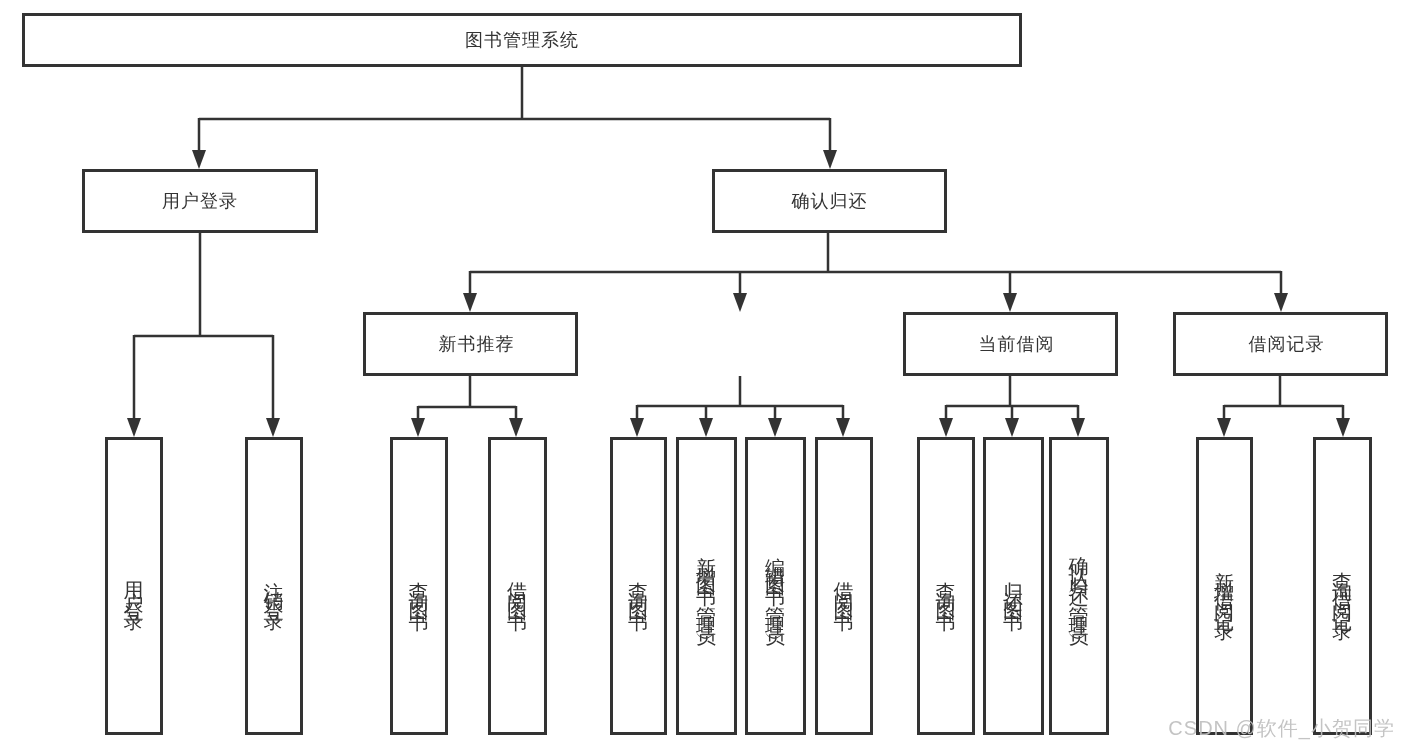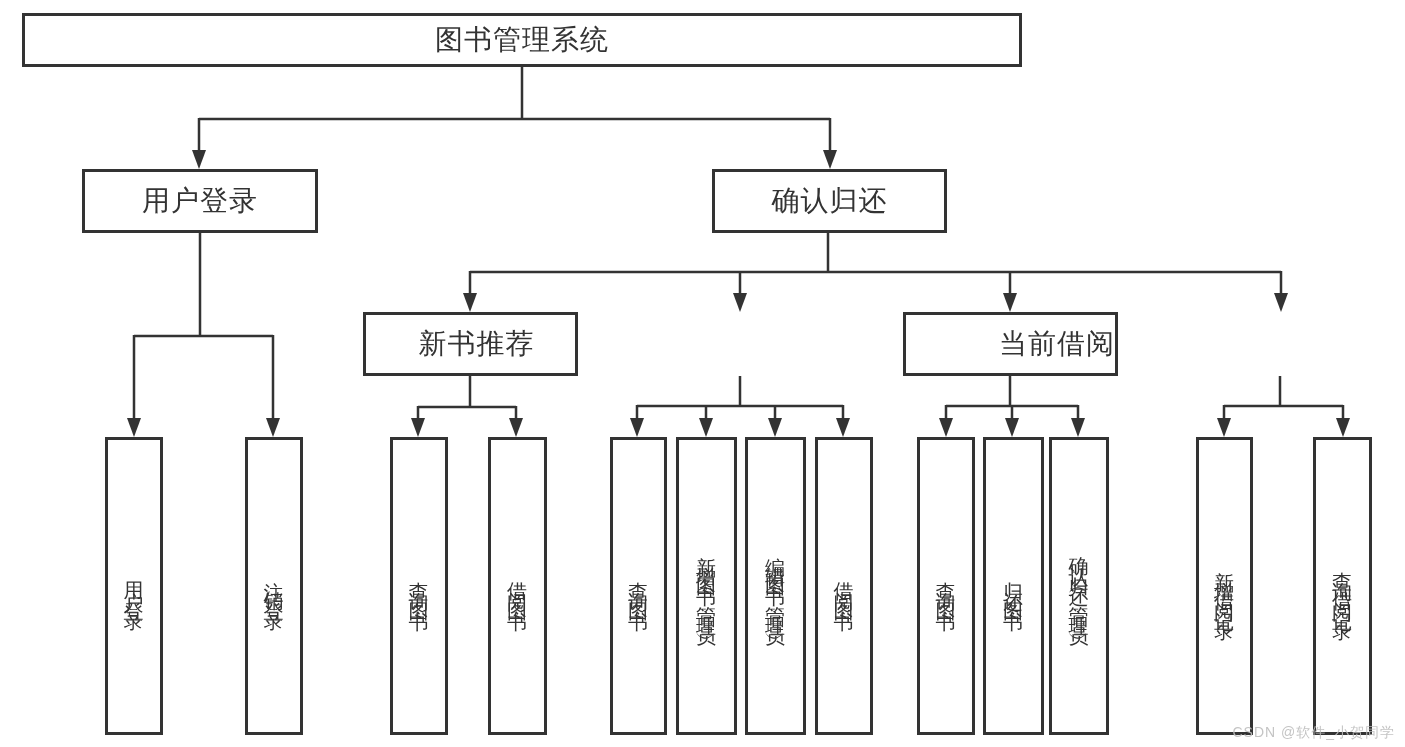--- a/index.html
+++ b/index.html
@@ -19,21 +19,21 @@
   }
   .nodebox {
     position: absolute;
     box-sizing: border-box;
     background: #ffffff;
     border: 3px solid #333333;
     display: flex;
     align-items: center;
     justify-content: center;
     color: #333333;
-    font-size: 28px;
+    font-size: 18px;
     letter-spacing: 1px;
     white-space: nowrap;
     z-index: 2;
   }
   .leaf {
     position: absolute;
     box-sizing: border-box;
     background: #ffffff;
     border: 3px solid #333333;
     display: flex;
@@ -52,41 +52,41 @@
     line-height: 1;
     color: #333333;
   }
   
   .root-box   { left: 22px;  top: 13px;  width: 1000px; height: 54px; }
   .l2-a       { left: 82px;  top: 169px; width: 236px;  height: 64px; }
   .l2-b       { left: 712px; top: 169px; width: 235px;  height: 64px; }
   .l3         { top: 312px; width: 215px; height: 64px; padding-left: 12px; }
   .l3-a       { left: 363px; }
   .l3-b       { left: 632px; }
-  .l3-c       { left: 903px; justify-content: flex-end; }
+  .l3-c       { left: 903px; }
   .l3-d       { left: 1173px; }
   
   .lf-1  { left: 105px;  width: 58px; }
   .lf-2  { left: 245px;  width: 58px; }
   .lf-3  { left: 390px;  width: 58px; }
   .lf-4  { left: 488px;  width: 59px; }
   .lf-5  { left: 610px;  width: 57px; }
   .lf-6  { left: 676px;  width: 61px; }
   .lf-7  { left: 745px;  width: 61px; }
   .lf-8  { left: 815px;  width: 58px; }
   .lf-9  { left: 917px;  width: 58px; }
   .lf-10 { left: 983px;  width: 61px; }
   .lf-11 { left: 1049px; width: 60px; }
   .lf-12 { left: 1196px; width: 57px; }
   .lf-13 { left: 1313px; width: 59px; }
   #watermark {
     position: absolute;
     right: 10px;
     bottom: 5px;
-    font-size: 14px;
+    font-size: 20px;
     color: #bfbfbf;
     opacity: 0.92;
     z-index: 5;
     letter-spacing: 1px;
     white-space: nowrap;
   }
 </style>
 </head>
 <body>
 
@@ -155,20 +155,23 @@
   <div class="nodebox l2-b">
     <span>确认归还</span>
   </div>
 
   <div class="nodebox l3 l3-a">
     <span>新书推荐</span>
   </div>
   <div class="nodebox l3 l3-c">
     <span>当前借阅</span>
   </div>
+  <div class="nodebox l3 l3-d">
+    <span>借阅记录</span>
+  </div>
 
   <div class="leaf lf-1">
     <span class="vtext">用户登录</span>
   </div>
   <div class="leaf lf-2">
     <span class="vtext">注销登录</span>
   </div>
 
   <div class="leaf lf-3">
     <span class="vtext">查询图书</span>

